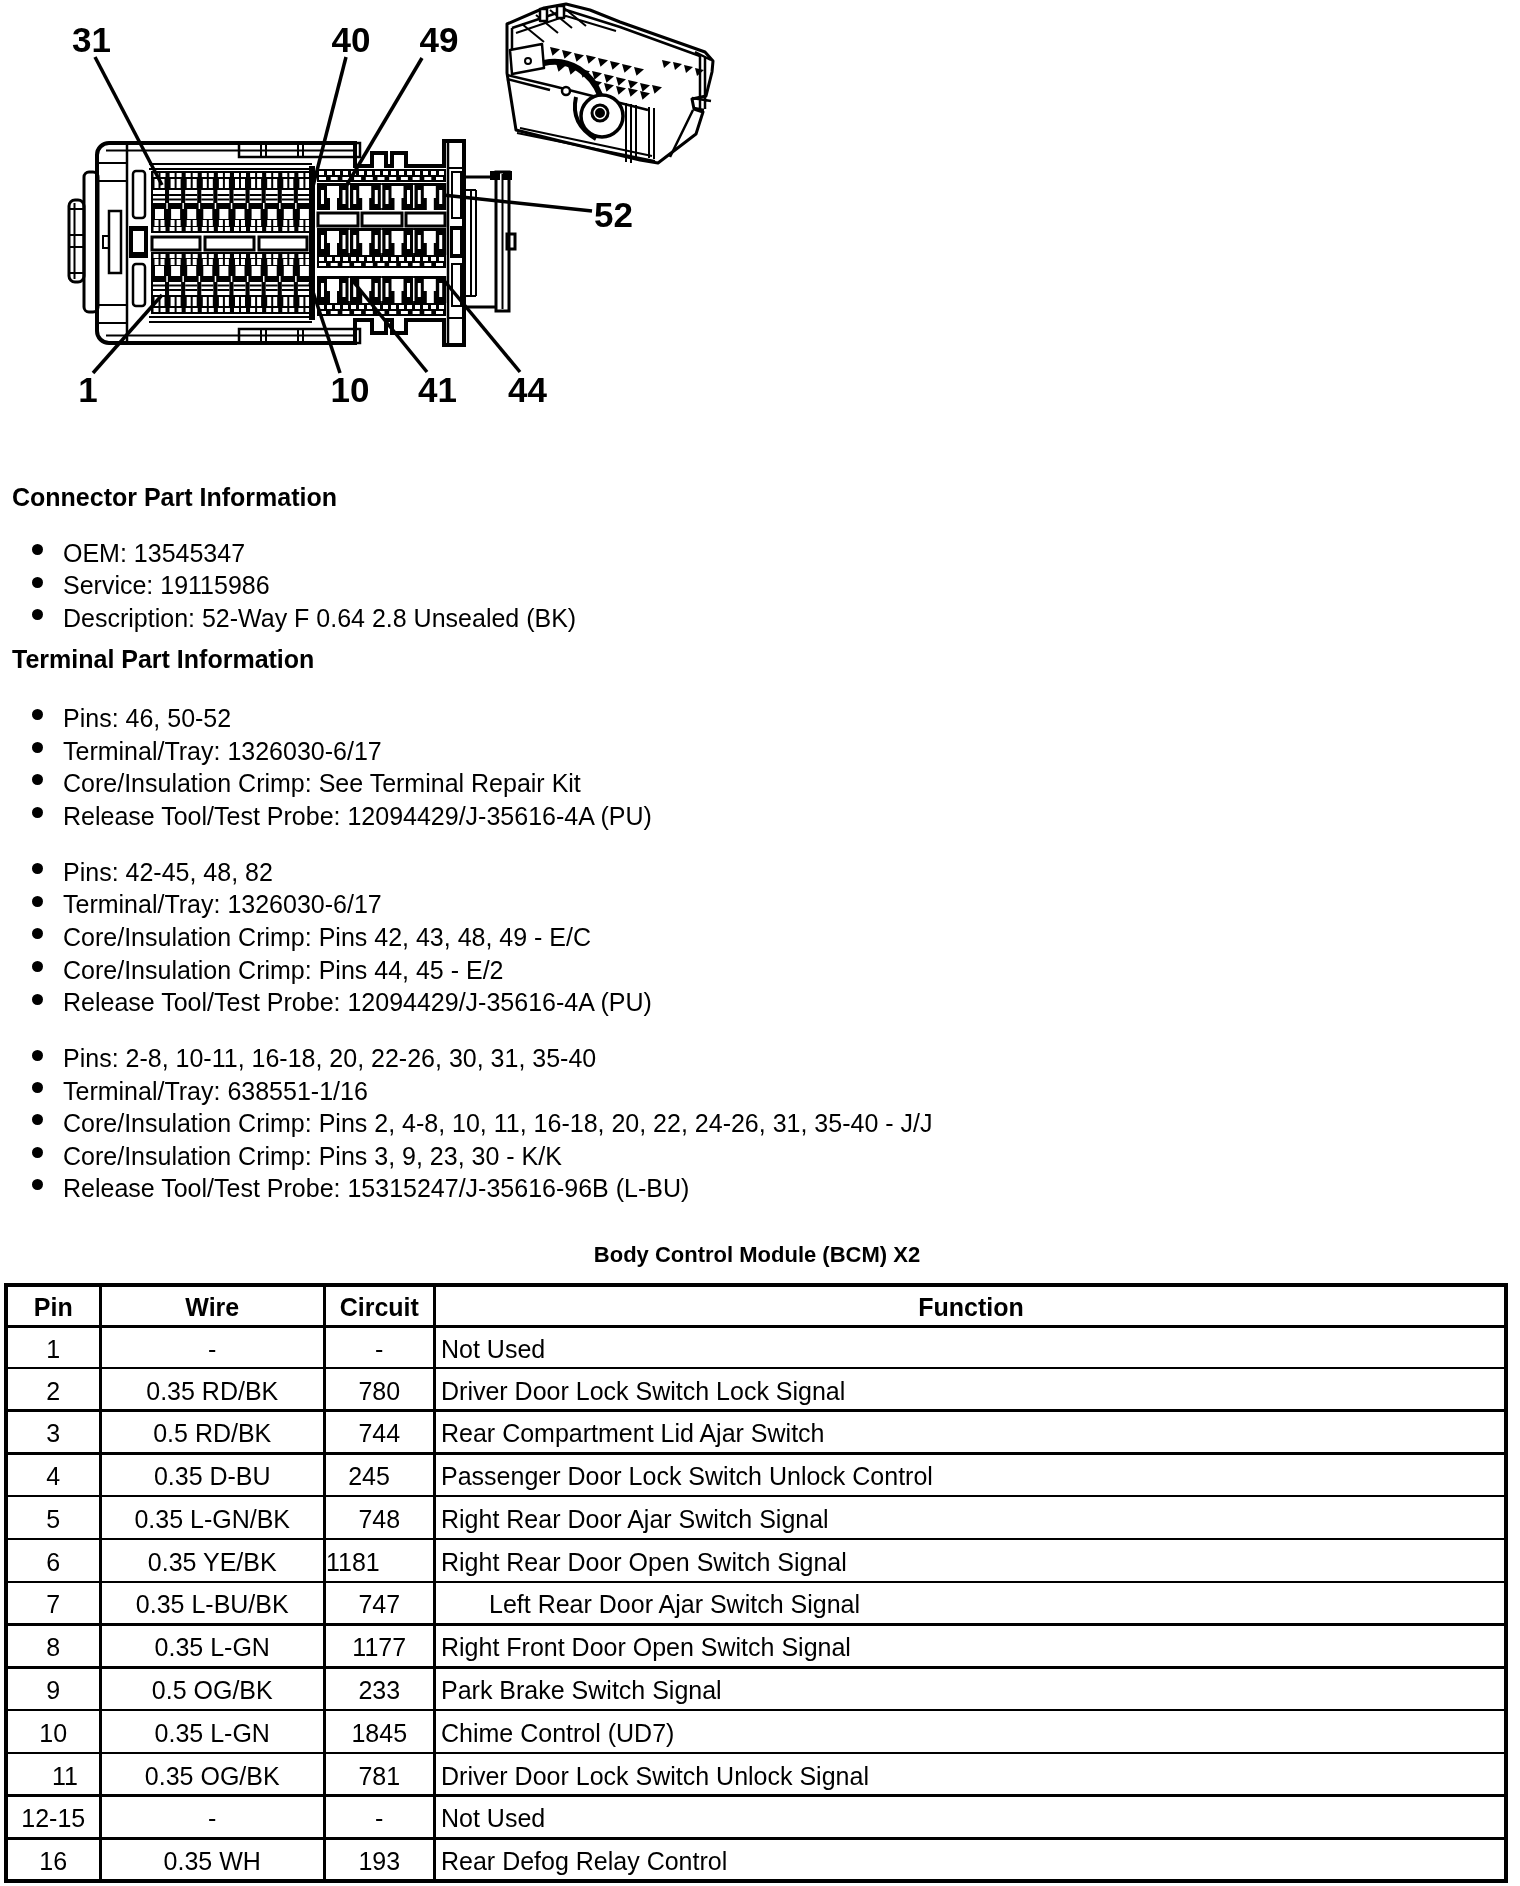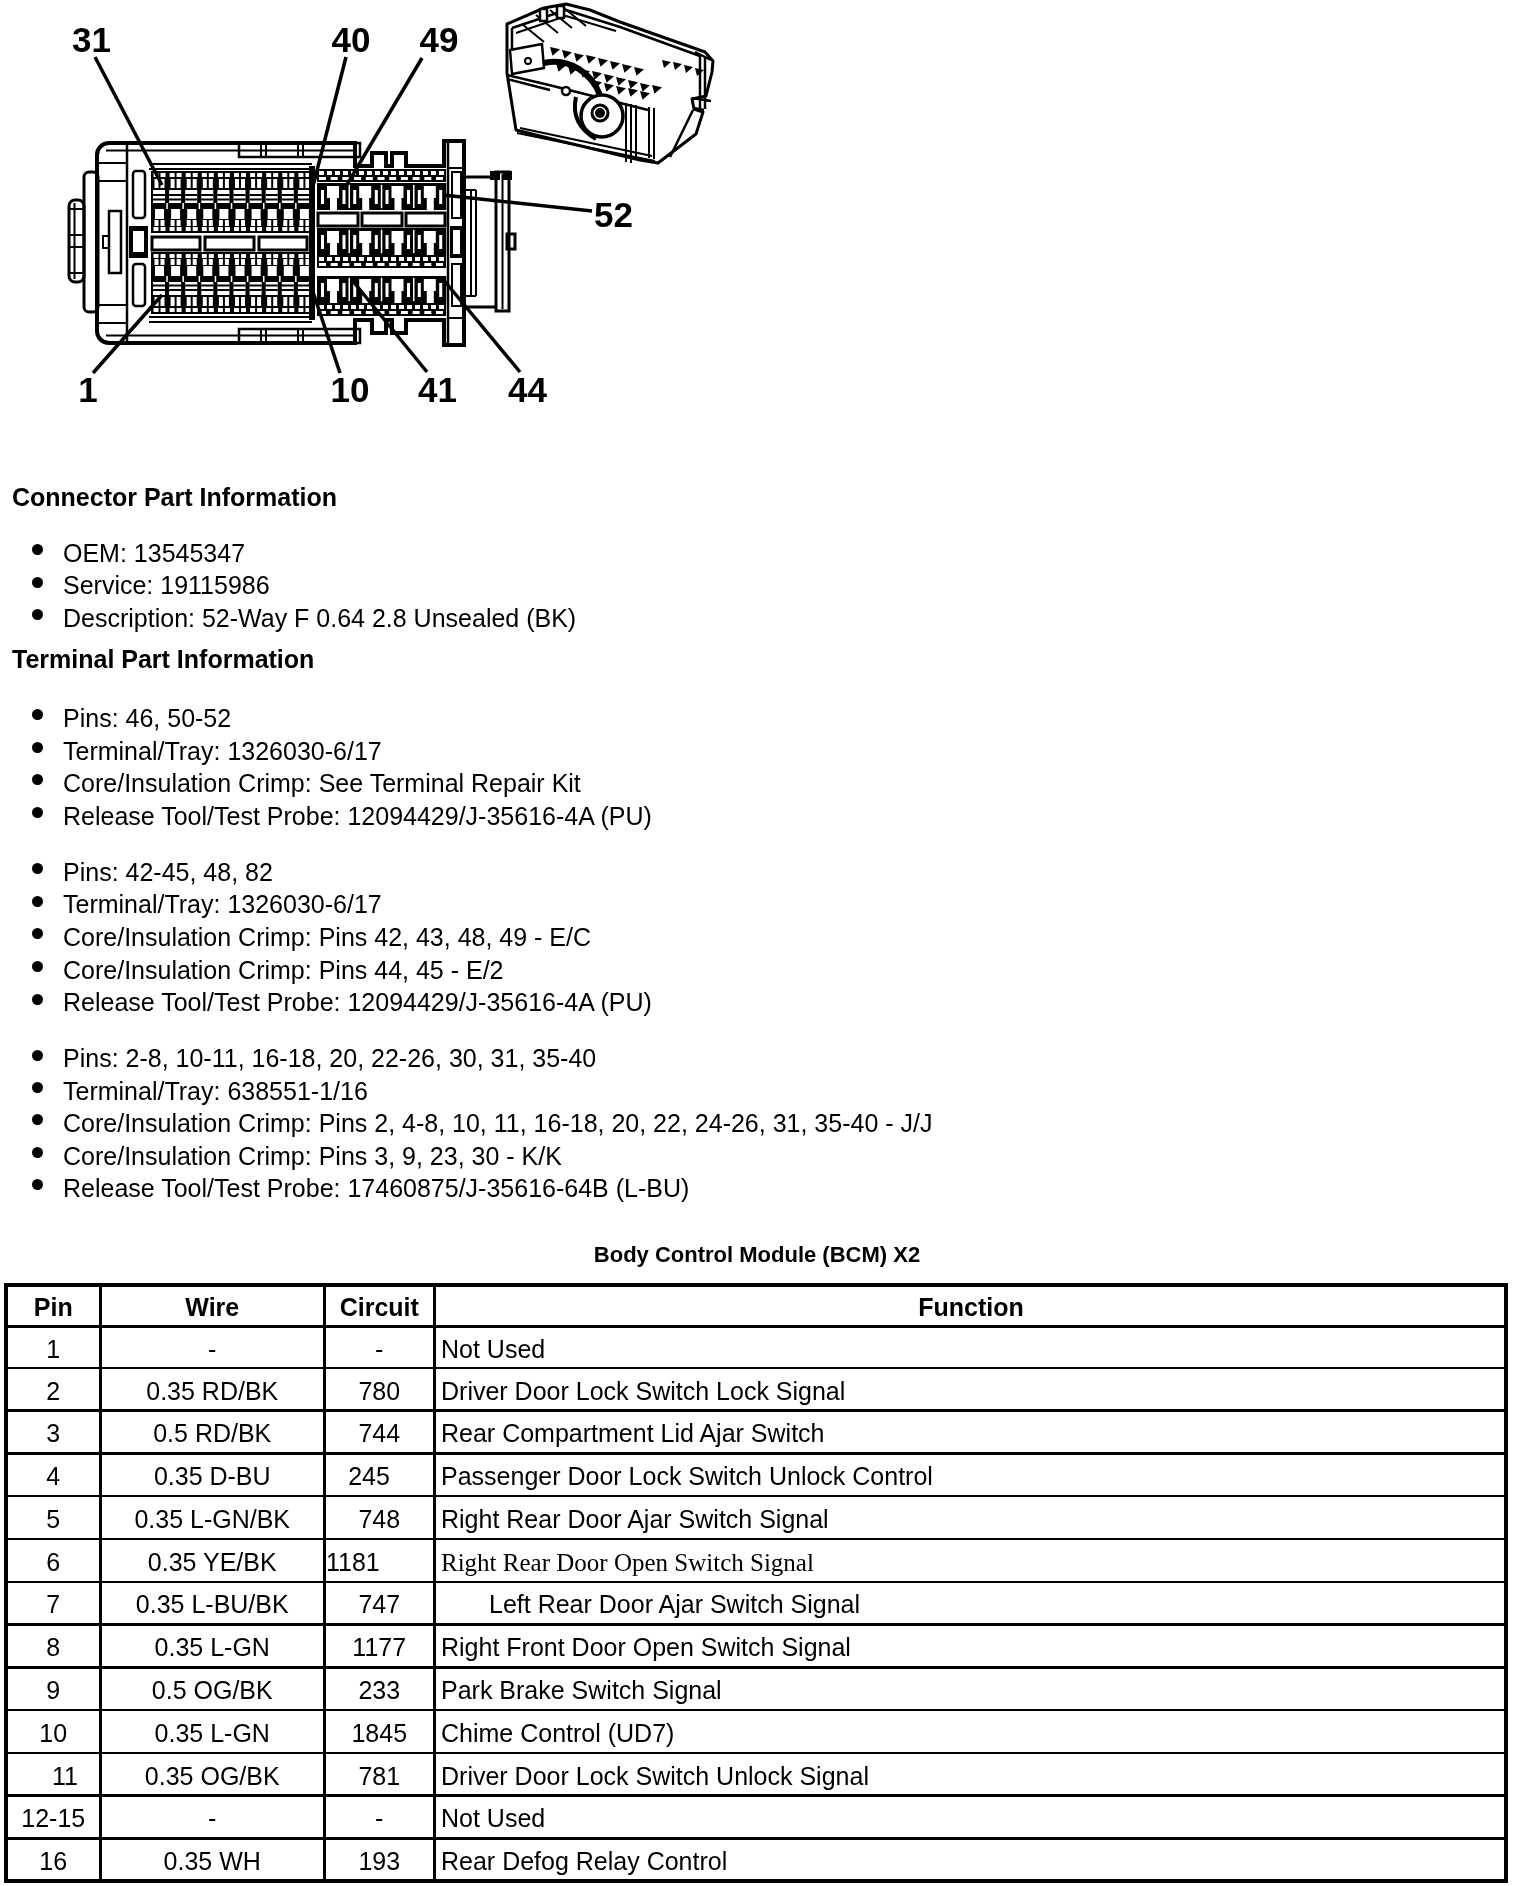--- a/index.html
+++ b/index.html
@@ -567,21 +567,21 @@
 <div class="t" style="left:63px;top:990.4px;">Release Tool/Test Probe: 12094429/J-35616-4A (PU)</div>
 <div class="dot" style="top:1049.5px;"></div>
 <div class="t" style="left:63px;top:1046.4px;">Pins: 2-8, 10-11, 16-18, 20, 22-26, 30, 31, 35-40</div>
 <div class="dot" style="top:1081.8px;"></div>
 <div class="t" style="left:63px;top:1078.8px;">Terminal/Tray: 638551-1/16</div>
 <div class="dot" style="top:1114.2px;"></div>
 <div class="t" style="left:63px;top:1111.1px;">Core/Insulation Crimp: Pins 2, 4-8, 10, 11, 16-18, 20, 22, 24-26, 31, 35-40 - J/J</div>
 <div class="dot" style="top:1146.5px;"></div>
 <div class="t" style="left:63px;top:1143.5px;">Core/Insulation Crimp: Pins 3, 9, 23, 30 - K/K</div>
 <div class="dot" style="top:1178.9px;"></div>
-<div class="t" style="left:63px;top:1175.8px;">Release Tool/Test Probe: 17460875/J-35616-64B (L-BU)</div>
+<div class="t" style="left:63px;top:1175.8px;">Release Tool/Test Probe: 15315247/J-35616-96B (L-BU)</div>
 <div class="t" style="left:0;width:1514px;text-align:center;top:1242.4px;font-weight:bold;font-size:22px;">Body Control Module (BCM) X2</div>
 <div class="ln" style="left:4px;top:1283px;width:1504px;height:4px"></div>
 <div class="ln" style="left:4px;top:1879px;width:1504px;height:4px"></div>
 <div class="ln" style="left:4px;top:1283px;width:4px;height:600px"></div>
 <div class="ln" style="left:1504px;top:1283px;width:4px;height:600px"></div>
 <div class="ln" style="left:98.5px;top:1283px;width:3px;height:600px"></div>
 <div class="ln" style="left:323.0px;top:1283px;width:3px;height:600px"></div>
 <div class="ln" style="left:432.5px;top:1283px;width:3px;height:600px"></div>
 <div class="ln" style="left:4px;top:1325.0px;width:1504px;height:3px"></div>
 <div class="ln" style="left:4px;top:1366.5px;width:1504px;height:2.5px"></div>
@@ -616,21 +616,21 @@
 <div class="t" style="left:101.5px;width:221.5px;text-align:center;top:1464.1px;">0.35 D-BU</div>
 <div class="t" style="left:326px;width:86px;text-align:center;top:1464.1px;">245</div>
 <div class="t" style="left:441px;width:1060px;text-align:left;top:1464.1px;">Passenger Door Lock Switch Unlock Control</div>
 <div class="t" style="left:8px;width:90.5px;text-align:center;top:1506.8px;">5</div>
 <div class="t" style="left:101.5px;width:221.5px;text-align:center;top:1506.8px;">0.35 L-GN/BK</div>
 <div class="t" style="left:326px;width:106.5px;text-align:center;top:1506.8px;">748</div>
 <div class="t" style="left:441px;width:1060px;text-align:left;top:1506.8px;">Right Rear Door Ajar Switch Signal</div>
 <div class="t" style="left:8px;width:90.5px;text-align:center;top:1549.6px;">6</div>
 <div class="t" style="left:101.5px;width:221.5px;text-align:center;top:1549.6px;">0.35 YE/BK</div>
 <div class="t" style="left:326px;width:106.5px;text-align:left;top:1549.6px;">1181</div>
-<div class="t" style="left:441px;width:1060px;text-align:left;top:1549.6px;font-family:Liberation Serif, serif;">Right Rear Door Open Switch Signal</div>
+<div class="t" style="left:441px;width:1060px;text-align:left;top:1549.6px;">Right Rear Door Open Switch Signal</div>
 <div class="t" style="left:8px;width:90.5px;text-align:center;top:1592.4px;">7</div>
 <div class="t" style="left:101.5px;width:221.5px;text-align:center;top:1592.4px;">0.35 L-BU/BK</div>
 <div class="t" style="left:326px;width:106.5px;text-align:center;top:1592.4px;">747</div>
 <div class="t" style="left:441px;width:1060px;text-align:left;top:1592.4px;margin-left:48px;">Left Rear Door Ajar Switch Signal</div>
 <div class="t" style="left:8px;width:90.5px;text-align:center;top:1635.2px;">8</div>
 <div class="t" style="left:101.5px;width:221.5px;text-align:center;top:1635.2px;">0.35 L-GN</div>
 <div class="t" style="left:326px;width:106.5px;text-align:center;top:1635.2px;">1177</div>
 <div class="t" style="left:441px;width:1060px;text-align:left;top:1635.2px;">Right Front Door Open Switch Signal</div>
 <div class="t" style="left:8px;width:90.5px;text-align:center;top:1678.0px;">9</div>
 <div class="t" style="left:101.5px;width:221.5px;text-align:center;top:1678.0px;">0.5 OG/BK</div>

